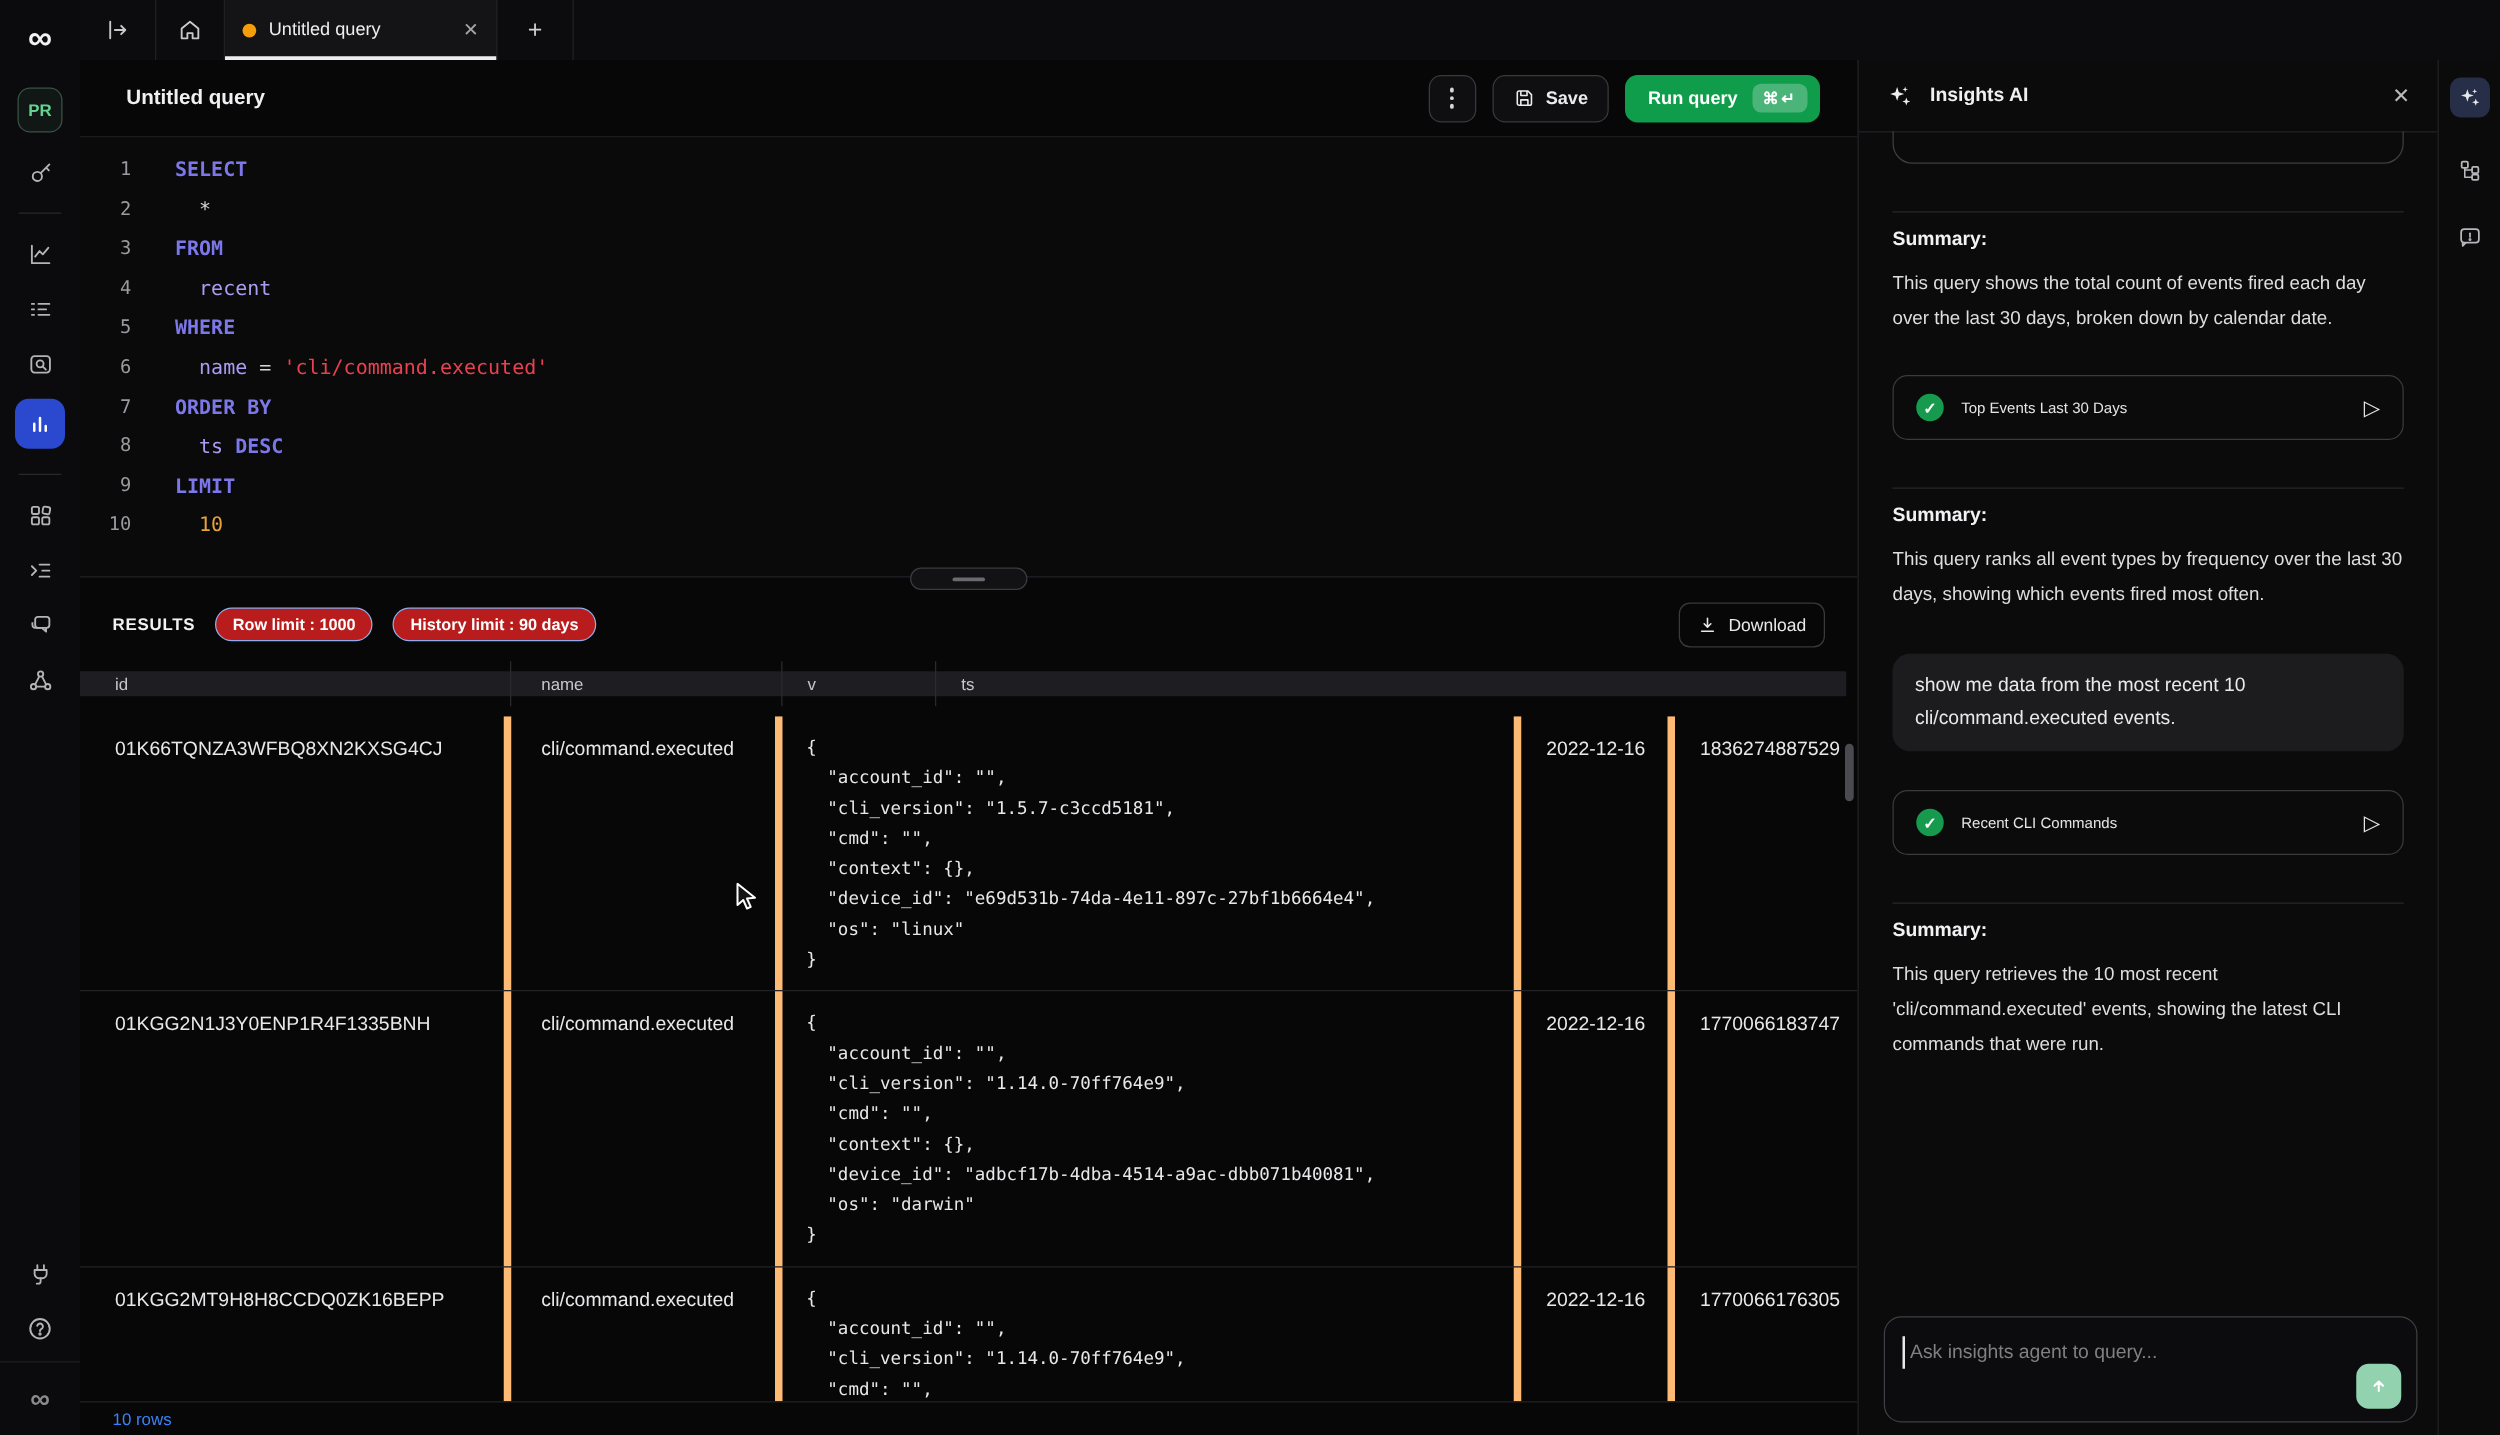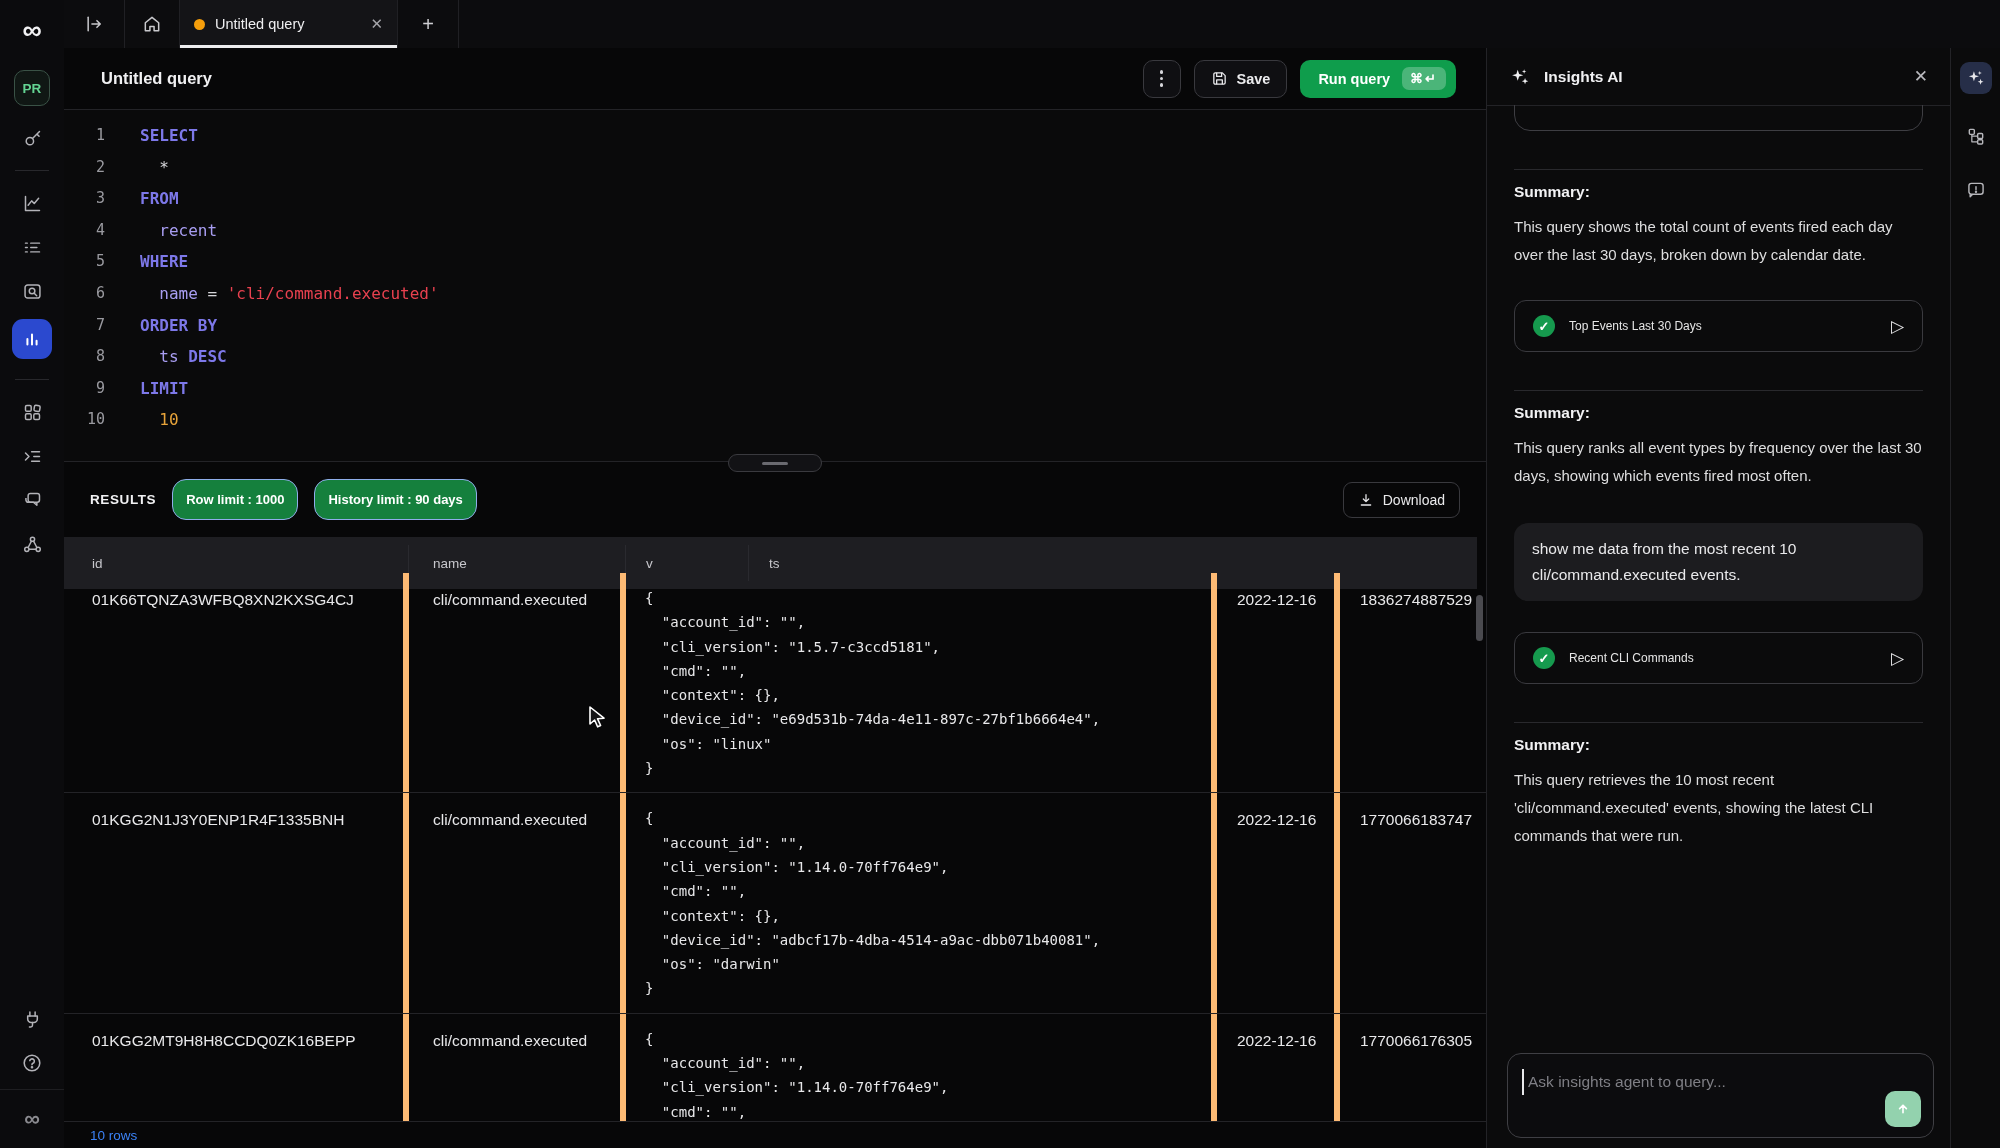--- a/index.html
+++ b/index.html
@@ -54,25 +54,25 @@
   .tk-n{color:#e8a43a;}
 
   
   .splitter{position:absolute;left:0;right:0;top:413px;border-top:1px solid #232327;}
   .split-handle{position:absolute;left:50%;top:-8px;transform:translateX(-50%);width:92px;height:16px;border:1px solid #3a3a3f;border-radius:9px;background:#121215;display:flex;align-items:center;justify-content:center;}
   .split-dash{width:26px;height:3px;border-radius:2px;background:#6a6a70;}
 
   
   .results-bar{position:absolute;left:0;right:0;top:414px;height:75px;display:flex;align-items:center;padding-left:26px;box-sizing:border-box;}
   .results-label{font-size:13.5px;font-weight:700;letter-spacing:.6px;color:#f1f1f3;}
-  .pill{margin-left:16px;height:41px;border-radius:14px;background:#15803d;border:1.5px solid #8fadea;color:#fff;font-size:13px;font-weight:600;display:flex;align-items:center;padding:0 13px;box-sizing:border-box;}
+  .pill{margin-left:16px;height:27px;border-radius:14px;background:#b91c1c;border:1.5px solid #8fadea;color:#fff;font-size:13px;font-weight:600;display:flex;align-items:center;padding:0 13px;box-sizing:border-box;}
   .btn-download{margin-left:auto;margin-right:26px;height:34px;border:1px solid #39393e;border-radius:9px;background:transparent;color:#e9e9eb;font-size:14px;display:flex;align-items:center;gap:9px;padding:0 14px;}
 
   
-  .table-header{position:absolute;left:0;right:9px;top:489px;height:52px;background:#1e1e22;display:flex;color:#c7c7cc;font-size:13.5px;align-items:center;}
+  .table-header{position:absolute;left:0;right:9px;top:489px;height:20px;background:#1e1e22;display:flex;color:#c7c7cc;font-size:13.5px;align-items:center;}
   .table-body{position:absolute;left:0;right:0;top:525px;bottom:26px;overflow:hidden;}
   .tr{display:flex;border-bottom:1px solid #232327;align-items:stretch;}
   .td,.th{box-sizing:border-box;overflow:hidden;white-space:nowrap;}
   .col-id{width:345px;}
   .col-name{width:217px;}
   .col-data{width:591px;}
   .col-v{width:123px;}
   .col-ts{flex:1;}
   .th{height:36px;display:flex;align-items:center;border-right:1px solid #2a2a2f;}
   .th:last-child{border-right:none;}

